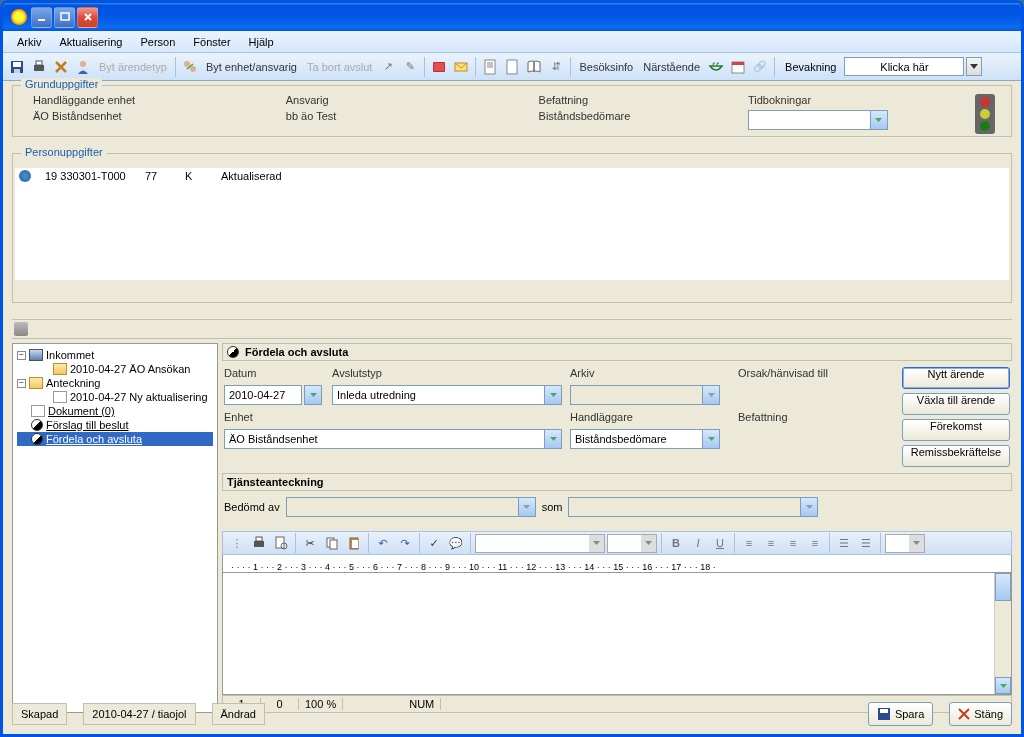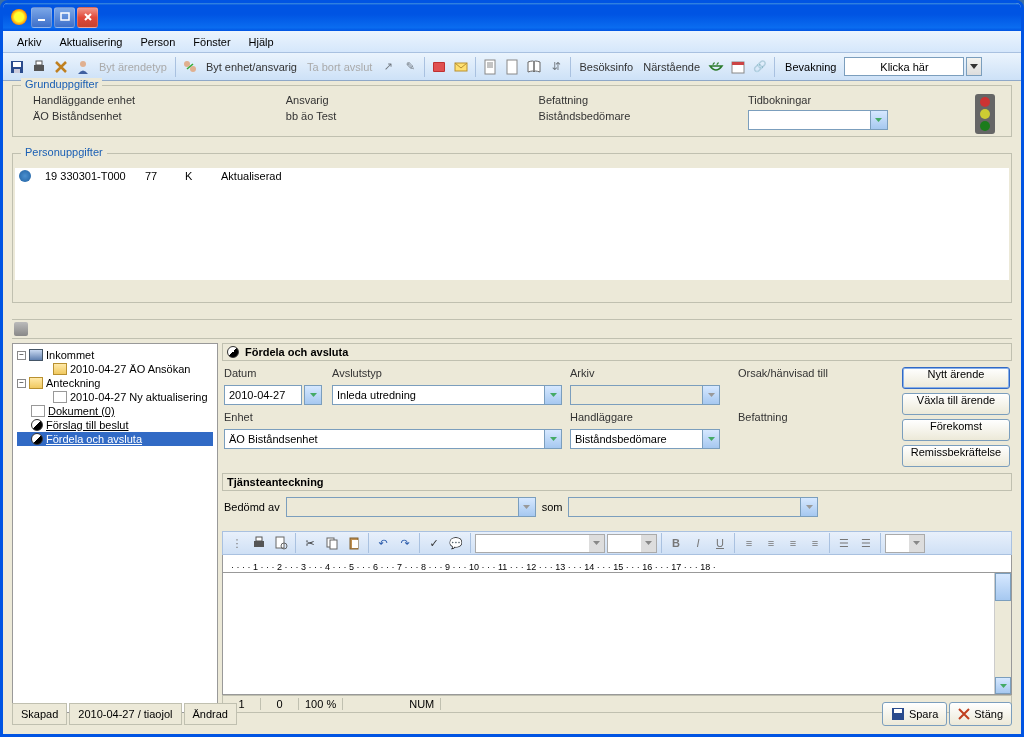--- a/index.html
+++ b/index.html
@@ -87,21 +87,21 @@
   .rte-toolbar .rdd .dd-arrow{position:absolute;right:0;width:15px;height:100%;background:#ddd;display:flex;align-items:center;justify-content:center;}
   .ruler{height:18px;background:#fff;border:1px solid #999;border-top:none;position:relative;overflow:hidden;}
   .ruler-inner{position:absolute;inset:0;display:flex;align-items:flex-end;padding:0 8px;font-size:9px;}
   .editor{flex:1;border:1px solid #999;border-top:none;background:#fff;position:relative;}
   .editor .vscroll{position:absolute;right:0;top:0;bottom:0;width:17px;background:#ece9d8;border-left:1px solid #ccc;}
   .editor .vscroll .thumb{position:absolute;top:0;left:0;right:0;height:28px;background:linear-gradient(#d6e8ff,#a6c8f0);border:1px solid #7b9ebd;}
   .editor .vscroll .arrow-dn{position:absolute;bottom:0;left:0;right:0;height:17px;background:linear-gradient(#d6e8ff,#a6c8f0);border:1px solid #7b9ebd;display:flex;align-items:center;justify-content:center;}
   .rte-status{height:18px;border:1px solid #c0c0b0;background:#ece9d8;display:flex;align-items:center;}
   .rte-status div{border-right:1px solid #c0c0b0;padding:0 6px;min-width:38px;text-align:center;}
 
-  .statusbar{position:absolute;bottom:4px;left:6px;right:6px;height:26px;display:flex;align-items:center;gap:2px;}
+  .statusbar{position:absolute;bottom:4px;left:6px;right:6px;height:26px;display:flex;align-items:center;gap:16px;}
   .statusbar .cell{border:1px solid #c0c0b0;padding:4px 8px;background:#ece9d8;}
   .statusbar .flex{flex:1;}
   .statusbar .sbtn{height:24px;border:1px solid #7b9ebd;background:linear-gradient(#fff,#ece9d8);border-radius:3px;padding:0 8px;display:flex;align-items:center;gap:4px;}
   svg{display:block;}
 </style>
 </head>
 <body>
 
 <div class="window">
   <div class="titlebar">

